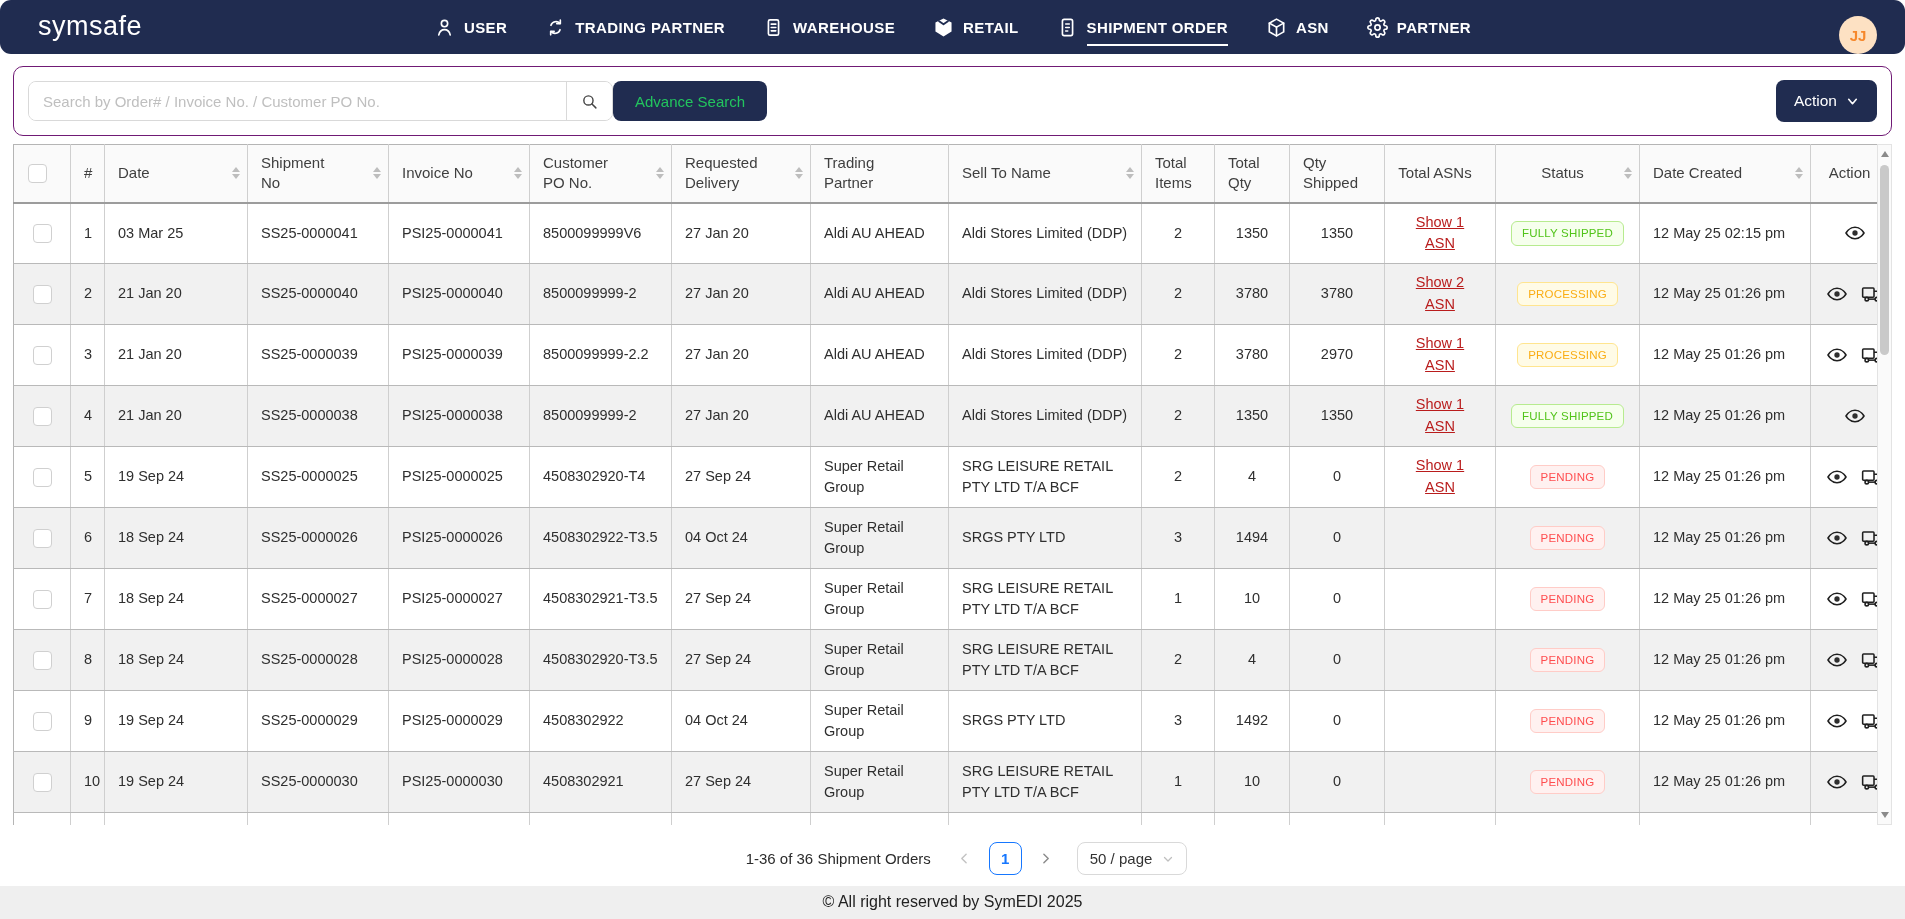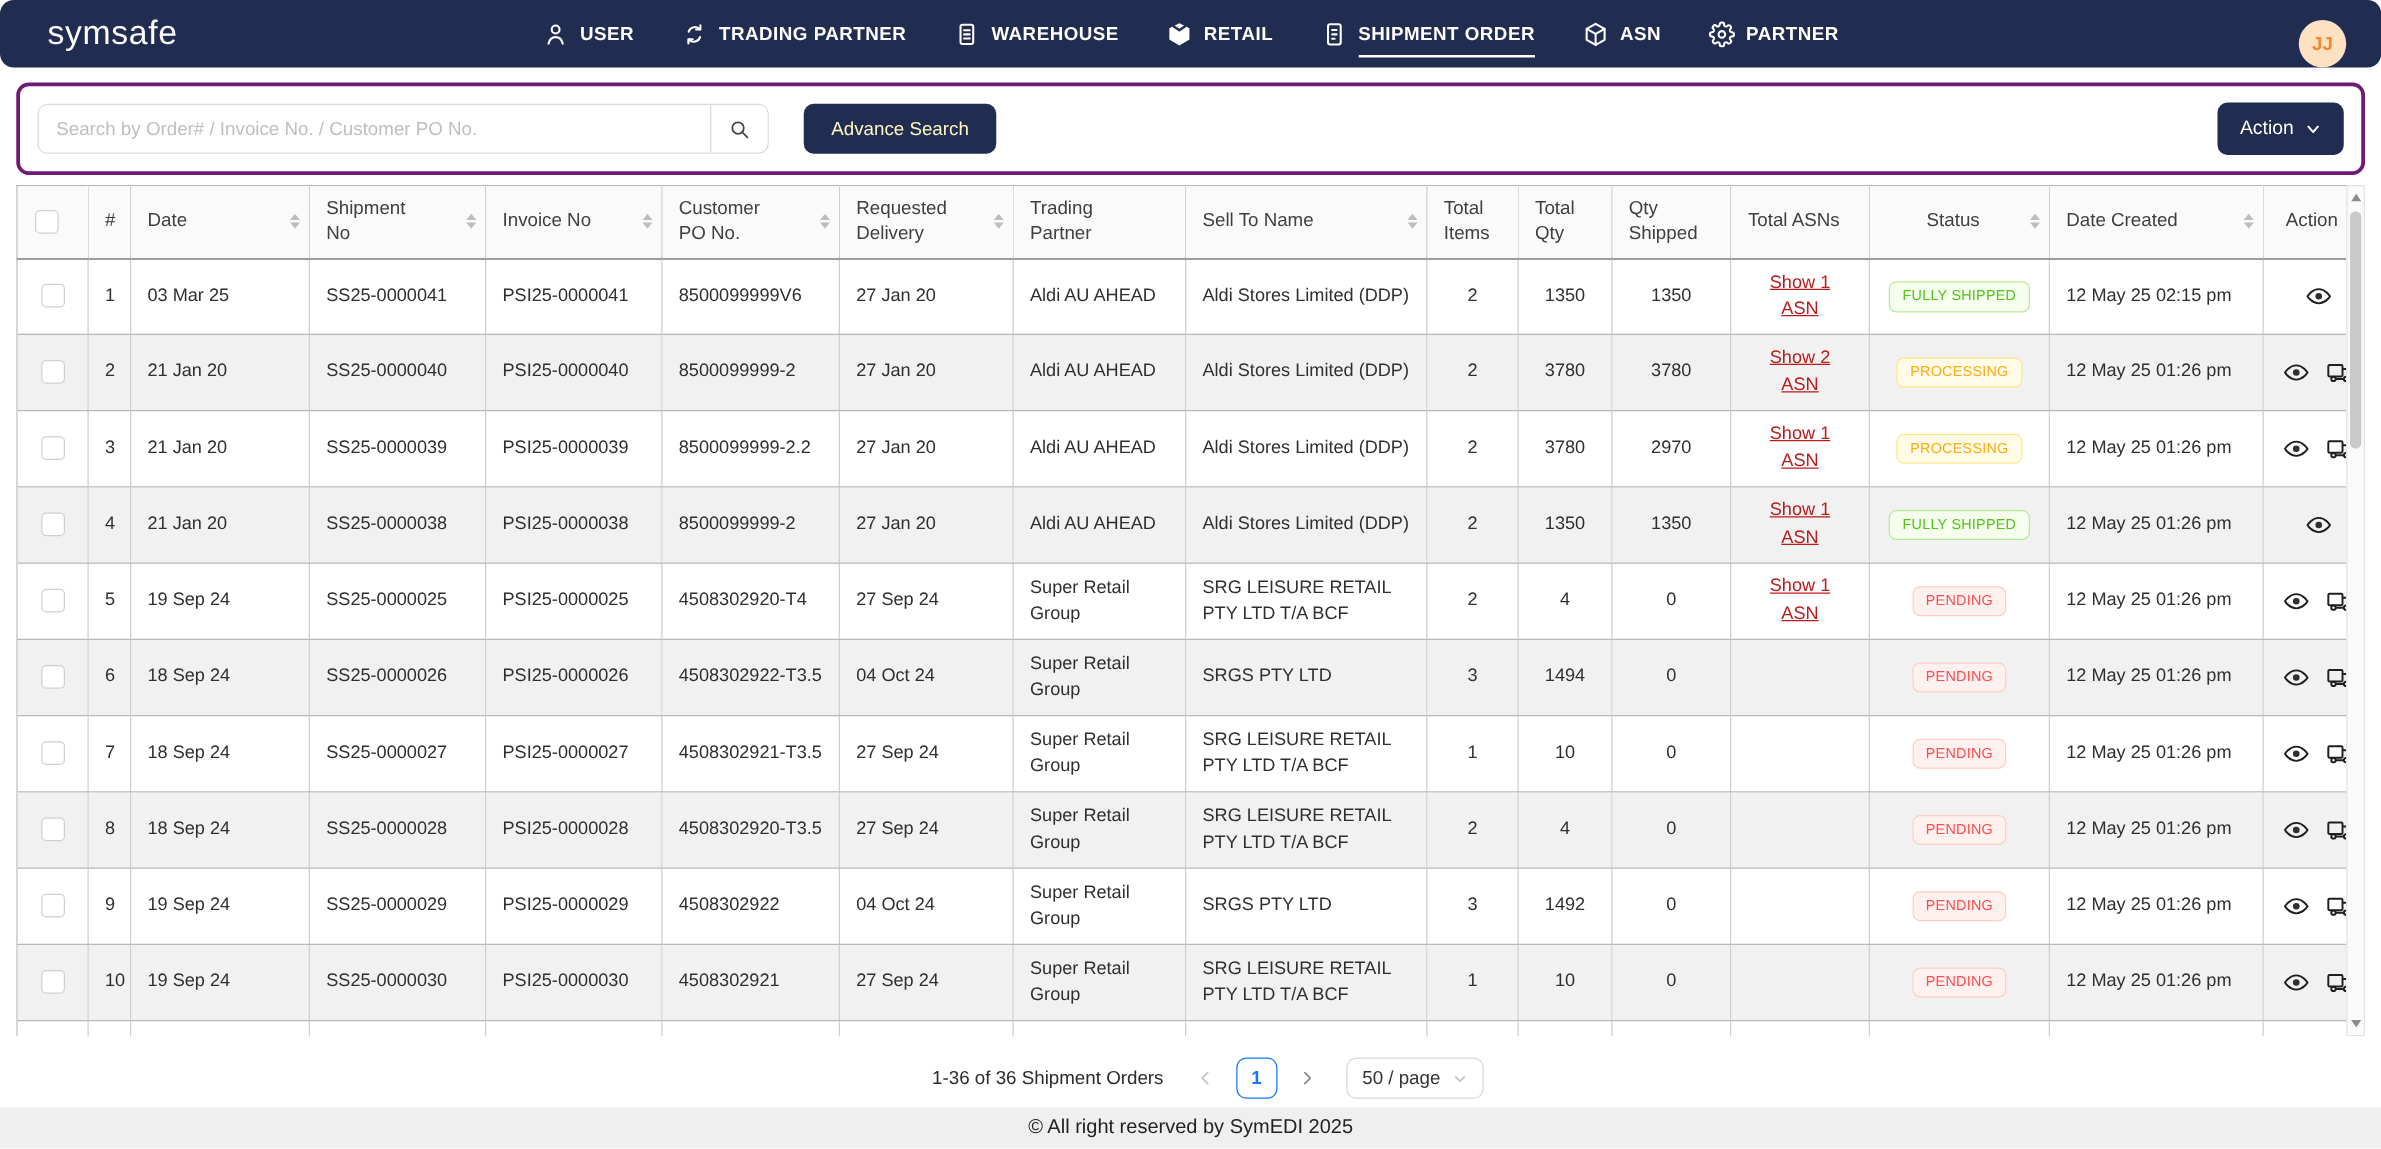--- a/index.html
+++ b/index.html
@@ -15,31 +15,31 @@
   .nav-item { display:flex; align-items:center; gap:9px; color:#fff; cursor:pointer; position:relative; }
   .nav-item svg { width:21px; height:21px; display:block; }
   .nav-item .nv-label { font-size:15px; font-weight:700; letter-spacing:.4px; white-space:nowrap; }
   .nav-item.active .nv-label { position:relative; }
   .nav-item.active .nv-label::after { content:""; position:absolute; left:0; right:0; bottom:-10px; height:2px; background:#fff; }
   .avatar { position:absolute; right:28px; top:16px; width:38px; height:38px; border-radius:50%;
     background:var(--avatar-bg,#fde1c3); color:var(--avatar-text,#f6882c); font-size:15px; font-weight:700;
     display:flex; align-items:center; justify-content:center; cursor:pointer; }
 
   
-  .toolbar { margin:12px 13px 0 13px; border:3px solid #701a75; border-radius:10px;
-    padding:13px 14px; display:flex; align-items:center; gap:28px; flex:0 0 auto; }
+  .toolbar { margin:12px 13px 0 13px; border:1px solid #701a75; border-radius:10px;
+    padding:13px 14px; display:flex; align-items:center; flex:0 0 auto; }
   .search-group { flex:0 0 585px; height:40px; border:1px solid #d9d9d9; border-radius:8px;
     display:flex; align-items:stretch; overflow:hidden; background:#fff; }
   .search-group input { flex:1; border:none; outline:none; padding:0 14px; font-size:15px;
     font-family:inherit; color:#333; }
   .search-group input::placeholder { color:#bfbfbf; }
   .search-btn { width:46px; border:none; border-left:1px solid #d9d9d9; background:#fff;
     display:flex; align-items:center; justify-content:center; cursor:pointer; }
   .search-btn svg { width:17px; height:17px; stroke:#444; }
-  .btn-navy { height:40px; padding:0 22px; background:var(--navy,#202c50); color:#fef9c3; border:none;
+  .btn-navy { height:40px; padding:0 22px; background:var(--navy,#202c50); color:#22c55e; border:none;
     border-radius:8px; font-size:15px; font-family:inherit; cursor:pointer; white-space:nowrap; }
   .filters { display:flex; align-items:center; gap:27px; }
   .radio { display:flex; align-items:center; gap:8px; cursor:pointer; }
   .radio .dot { width:19px; height:19px; border-radius:50%; border:1px solid #c9c9c9; background:#fff; }
   .radio.selected .dot { border:6px solid var(--navy,#202c50); }
   .radio .r-label { font-size:15px; color:#2e2e2e; }
   .action-btn { margin-left:auto; height:42px; padding:0 18px; display:flex; align-items:center; gap:9px;
     background:var(--navy,#202c50); color:#fff; border:none; border-radius:8px; font-size:15.5px;
     font-family:inherit; cursor:pointer; }
   .action-btn svg { width:13px; height:13px; stroke:#fff; }

